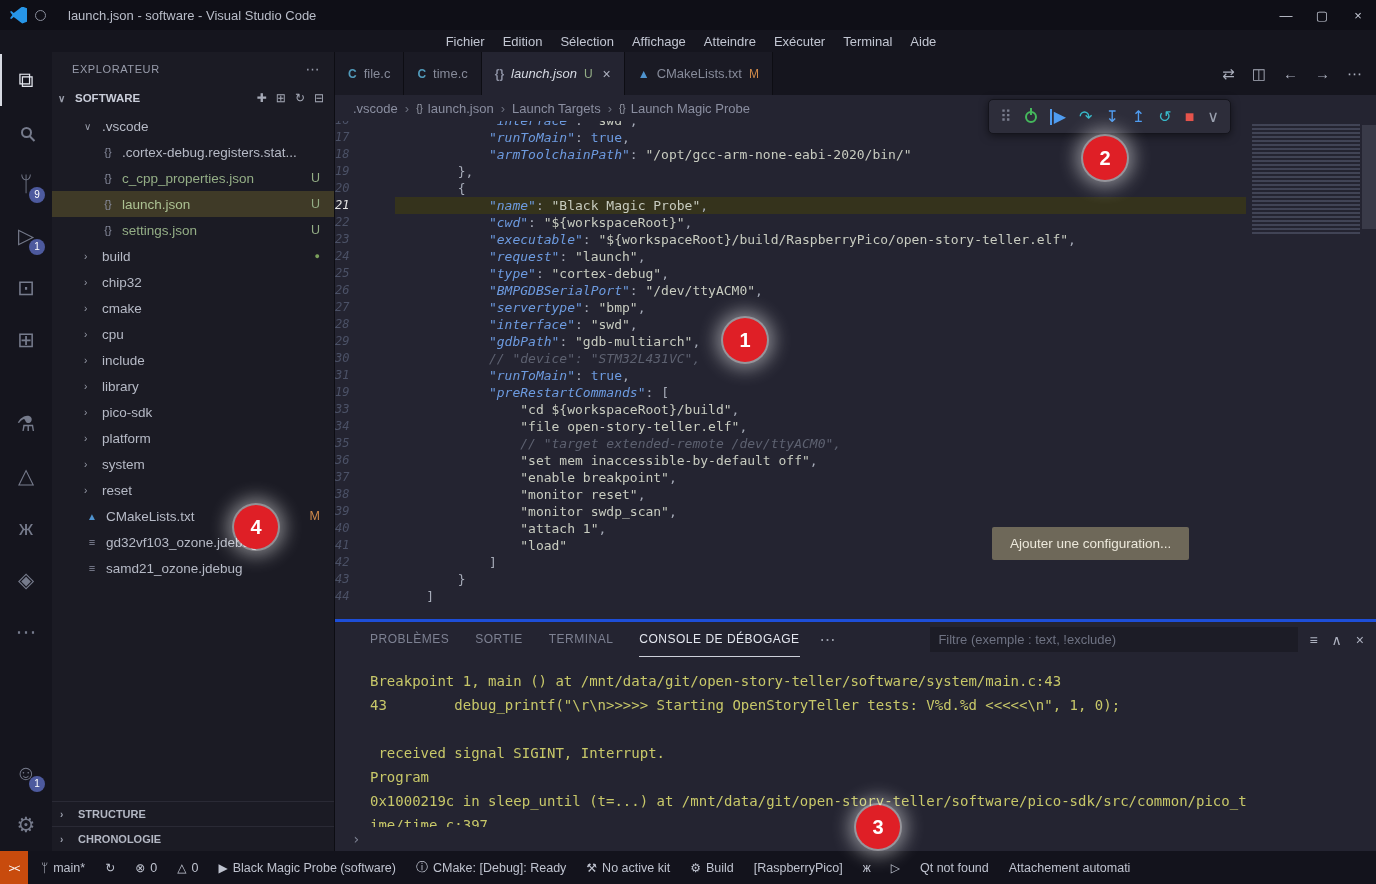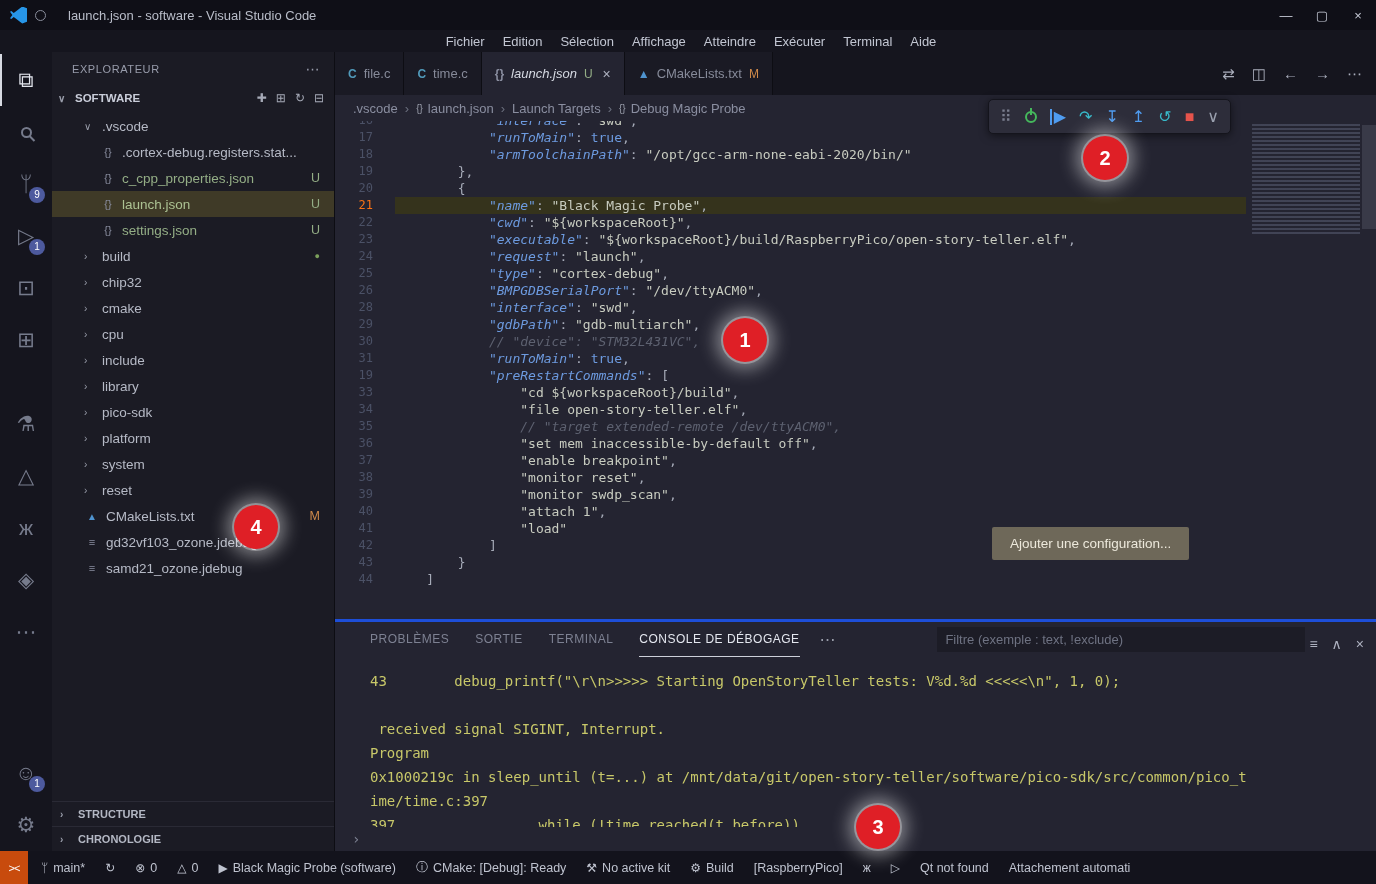--- a/index.html
+++ b/index.html
@@ -55,41 +55,41 @@
 .tbadge{font-size:12px;}
 .tclose{font-size:14px;margin-left:3px;color:#aeb2c0;}
 .ed-actions{margin-left:auto;display:flex;align-items:center;gap:17px;padding-right:14px;color:#a9adbb;font-size:15px;}
 .crumbs{height:26px;display:flex;align-items:center;gap:7px;padding-left:18px;font-size:13px;color:#8a8ea0;flex:none;}
 .crumb{display:flex;gap:5px;align-items:center;}
 .csep{color:#6b6f7e;}
 .cicon{font-size:10px;color:#9a9eab;}
 .ebody{flex:1;position:relative;overflow:hidden;}
 .codelines{position:absolute;top:-9px;left:0;right:130px;font:13px "DejaVu Sans Mono",monospace;}
 .crow{display:flex;height:17px;line-height:17px;}
-.gut{width:60px;text-align:right;padding-right:22px;color:#4b5166;font-size:12px;flex:none;}
+.gut{width:60px;text-align:left;padding-right:22px;color:#4b5166;font-size:12px;flex:none;font-style:italic;}
 .cline{white-space:pre;flex:1;}
 .crow.cur .cline{background:#35331c;}
-.crow.cur .gut{color:#f97316;}
+.crow.cur .gut{color:#e5e5e5;}
 .tk-k{color:#6d9be0;font-style:italic;}
 .tk-s{color:#c8ccc0;}
 .tk-b{color:#6d9be0;}
 .tk-c{color:#5d6170;font-style:italic;}
 .tk-p{color:#a6abb8;}
 .minimap{position:absolute;top:3px;right:16px;width:108px;height:110px;background:repeating-linear-gradient(to bottom,rgba(140,150,180,.28) 0 2px,transparent 2px 4px);}
 .vscroll{position:absolute;top:0;right:0;width:14px;height:100%;}
 .vthumb{margin-top:4px;height:104px;background:rgba(170,175,195,.16);}
 .addcfg{position:absolute;left:657px;top:406px;height:33px;padding:0 18px;background:#6e6859;color:#ece8db;border:none;font:13.5px "Liberation Sans",sans-serif;border-radius:2px;}
 
 .panel{height:232px;border-top:3px solid #1d4ed8;display:flex;flex-direction:column;background:#242431;flex:none;}
 .phead{height:35px;display:flex;align-items:center;padding:0 12px 0 35px;flex:none;}
 .ptabs{display:flex;gap:26px;height:100%;align-items:center;}
 .ptab{font-size:12px;letter-spacing:.5px;color:#7d8192;height:100%;display:flex;align-items:center;border-bottom:1px solid transparent;}
 .ptab.on{color:#e4e7ef;border-bottom-color:#cdd0da;}
 .pmore{margin-left:20px;color:#9a9eab;}
-.pright{margin-left:auto;display:flex;align-items:flex-end;gap:4px;}
+.pright{margin-left:auto;display:flex;align-items:center;gap:11px;}
 .pfilter{width:368px;height:25px;background:#1c1c26;border:none;outline:none;color:#c6cad6;font:13px "Liberation Sans",sans-serif;padding:0 8px;}
 .pfilter::placeholder{color:#6e7282;}
 .picons{display:flex;gap:14px;color:#aeb2c0;font-size:14px;}
 .pbody{flex:1;display:flex;flex-direction:column;overflow:hidden;}
 .console{flex:1;padding:12px 0 0 35px;font:14px "DejaVu Sans Mono",monospace;line-height:24px;color:#c8c869;overflow:hidden;}
 .console div{white-space:pre;}
 .prompt-row{height:24px;display:flex;align-items:center;padding-left:17px;color:#7d8192;font:14px "DejaVu Sans Mono",monospace;flex:none;}
 
 .statusbar{height:33px;background:#13131c;display:flex;align-items:center;font-size:12.5px;color:#bfc3cf;overflow:hidden;flex:none;}
 .sb-remote{width:28px;height:100%;background:#c84b0d;color:#fff;display:flex;align-items:center;justify-content:center;font-size:11px;letter-spacing:-1px;flex:none;}
@@ -327,21 +327,21 @@
             <span class="cicon">{}</span>
             <span>launch.json</span>
           </span>
           <span class="csep">›</span>
           <span class="crumb">
             <span>Launch Targets</span>
           </span>
           <span class="csep">›</span>
           <span class="crumb">
             <span class="cicon">{}</span>
-            <span>Debug Magic Probe</span>
+            <span>Launch Magic Probe</span>
           </span>
         </div>
       <div class="ebody">
         <div class="codelines" id="codelines">
             <div class="crow">
               <span class="gut">16</span>
               <span class="cline">            <span class="tk-k">"interface"</span><span class="tk-p">: </span><span class="tk-s">"swd"</span><span class="tk-p">,</span></span>
             </div>
             <div class="crow">
               <span class="gut">17</span>
@@ -375,20 +375,24 @@
               <span class="gut">24</span>
               <span class="cline">            <span class="tk-k">"request"</span><span class="tk-p">: </span><span class="tk-s">"launch"</span><span class="tk-p">,</span></span>
             </div>
             <div class="crow">
               <span class="gut">25</span>
               <span class="cline">            <span class="tk-k">"type"</span><span class="tk-p">: </span><span class="tk-s">"cortex-debug"</span><span class="tk-p">,</span></span>
             </div>
             <div class="crow">
               <span class="gut">26</span>
               <span class="cline">            <span class="tk-k">"BMPGDBSerialPort"</span><span class="tk-p">: </span><span class="tk-s">"/dev/ttyACM0"</span><span class="tk-p">,</span></span>
+            </div>
+            <div class="crow">
+              <span class="gut">27</span>
+              <span class="cline">            <span class="tk-k">"servertype"</span><span class="tk-p">: </span><span class="tk-s">"bmp"</span><span class="tk-p">,</span></span>
             </div>
             <div class="crow">
               <span class="gut">28</span>
               <span class="cline">            <span class="tk-k">"interface"</span><span class="tk-p">: </span><span class="tk-s">"swd"</span><span class="tk-p">,</span></span>
             </div>
             <div class="crow">
               <span class="gut">29</span>
               <span class="cline">            <span class="tk-k">"gdbPath"</span><span class="tk-p">: </span><span class="tk-s">"gdb-multiarch"</span><span class="tk-p">,</span></span>
             </div>
             <div class="crow">
@@ -471,20 +475,21 @@
             <input class="pfilter" placeholder="Filtre (exemple : text, !exclude)" style="">
             <span class="picons" id="picons">
                 <span>≡</span>
                 <span>∧</span>
                 <span>×</span>
               </span>
           </div>
         </div>
         <div class="pbody">
           <div class="console" id="console-lines">
+              <div>Breakpoint 1, main () at /mnt/data/git/open-story-teller/software/system/main.c:43</div>
               <div>43        debug_printf("\r\n&gt;&gt;&gt;&gt;&gt; Starting OpenStoryTeller tests: V%d.%d &lt;&lt;&lt;&lt;&lt;\n", 1, 0);</div>
               <div>&nbsp;</div>
               <div> received signal SIGINT, Interrupt.</div>
               <div>Program</div>
               <div>0x1000219c in sleep_until (t=...) at /mnt/data/git/open-story-teller/software/pico-sdk/src/common/pico_t</div>
               <div>ime/time.c:397</div>
               <div>397                 while (!time_reached(t_before))</div>
             </div>
           <div class="prompt-row">
             <span>›</span>

